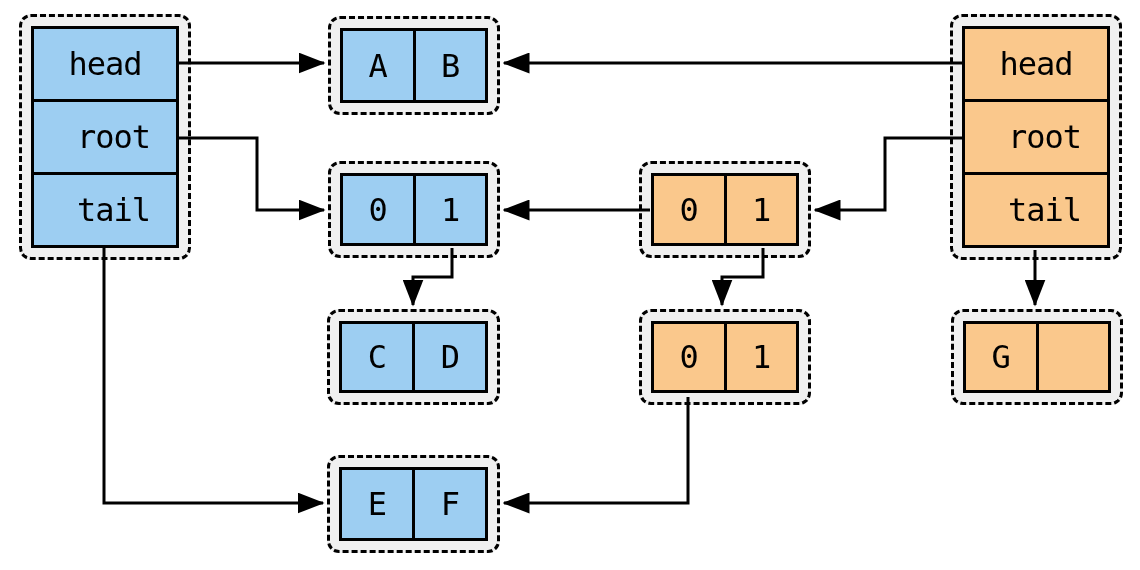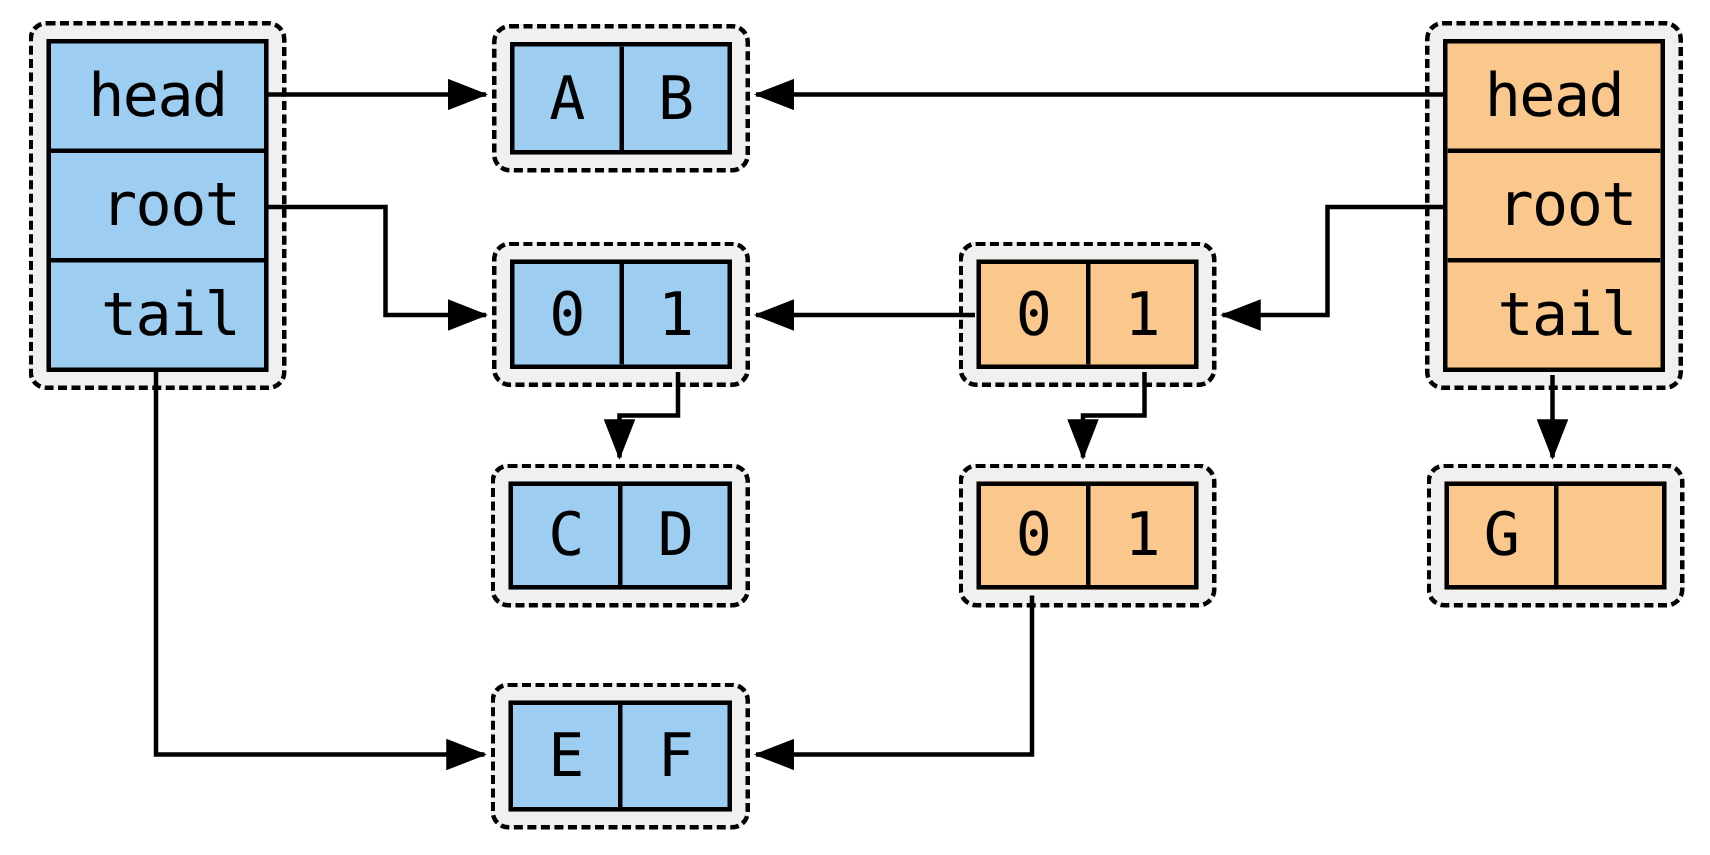--- a/index.html
+++ b/index.html
@@ -31,21 +31,21 @@
     display:flex;
     border:3px solid var(--stroke);
   }
   .node.fill-blue .inner{background:var(--blue);}
   .node.fill-orange .inner{background:var(--orange);}
   .node.col .inner{flex-direction:column;}
   .node.row .inner{flex-direction:row;}
   .cell{
     flex:1;
     display:flex;align-items:center;justify-content:center;
-    font-size:40px;line-height:1;letter-spacing:-1px;
+    font-size:32px;line-height:1;letter-spacing:-1px;
     color:#000;
     min-width:0;min-height:0;
   }
   .node.row .cell + .cell{border-left:3px solid var(--stroke);}
   .node.col .cell + .cell{border-top:3px solid var(--stroke);padding-left:17px;}
   #edges{
     position:absolute;left:0;top:0;
     pointer-events:none;
   }
   .edge{

